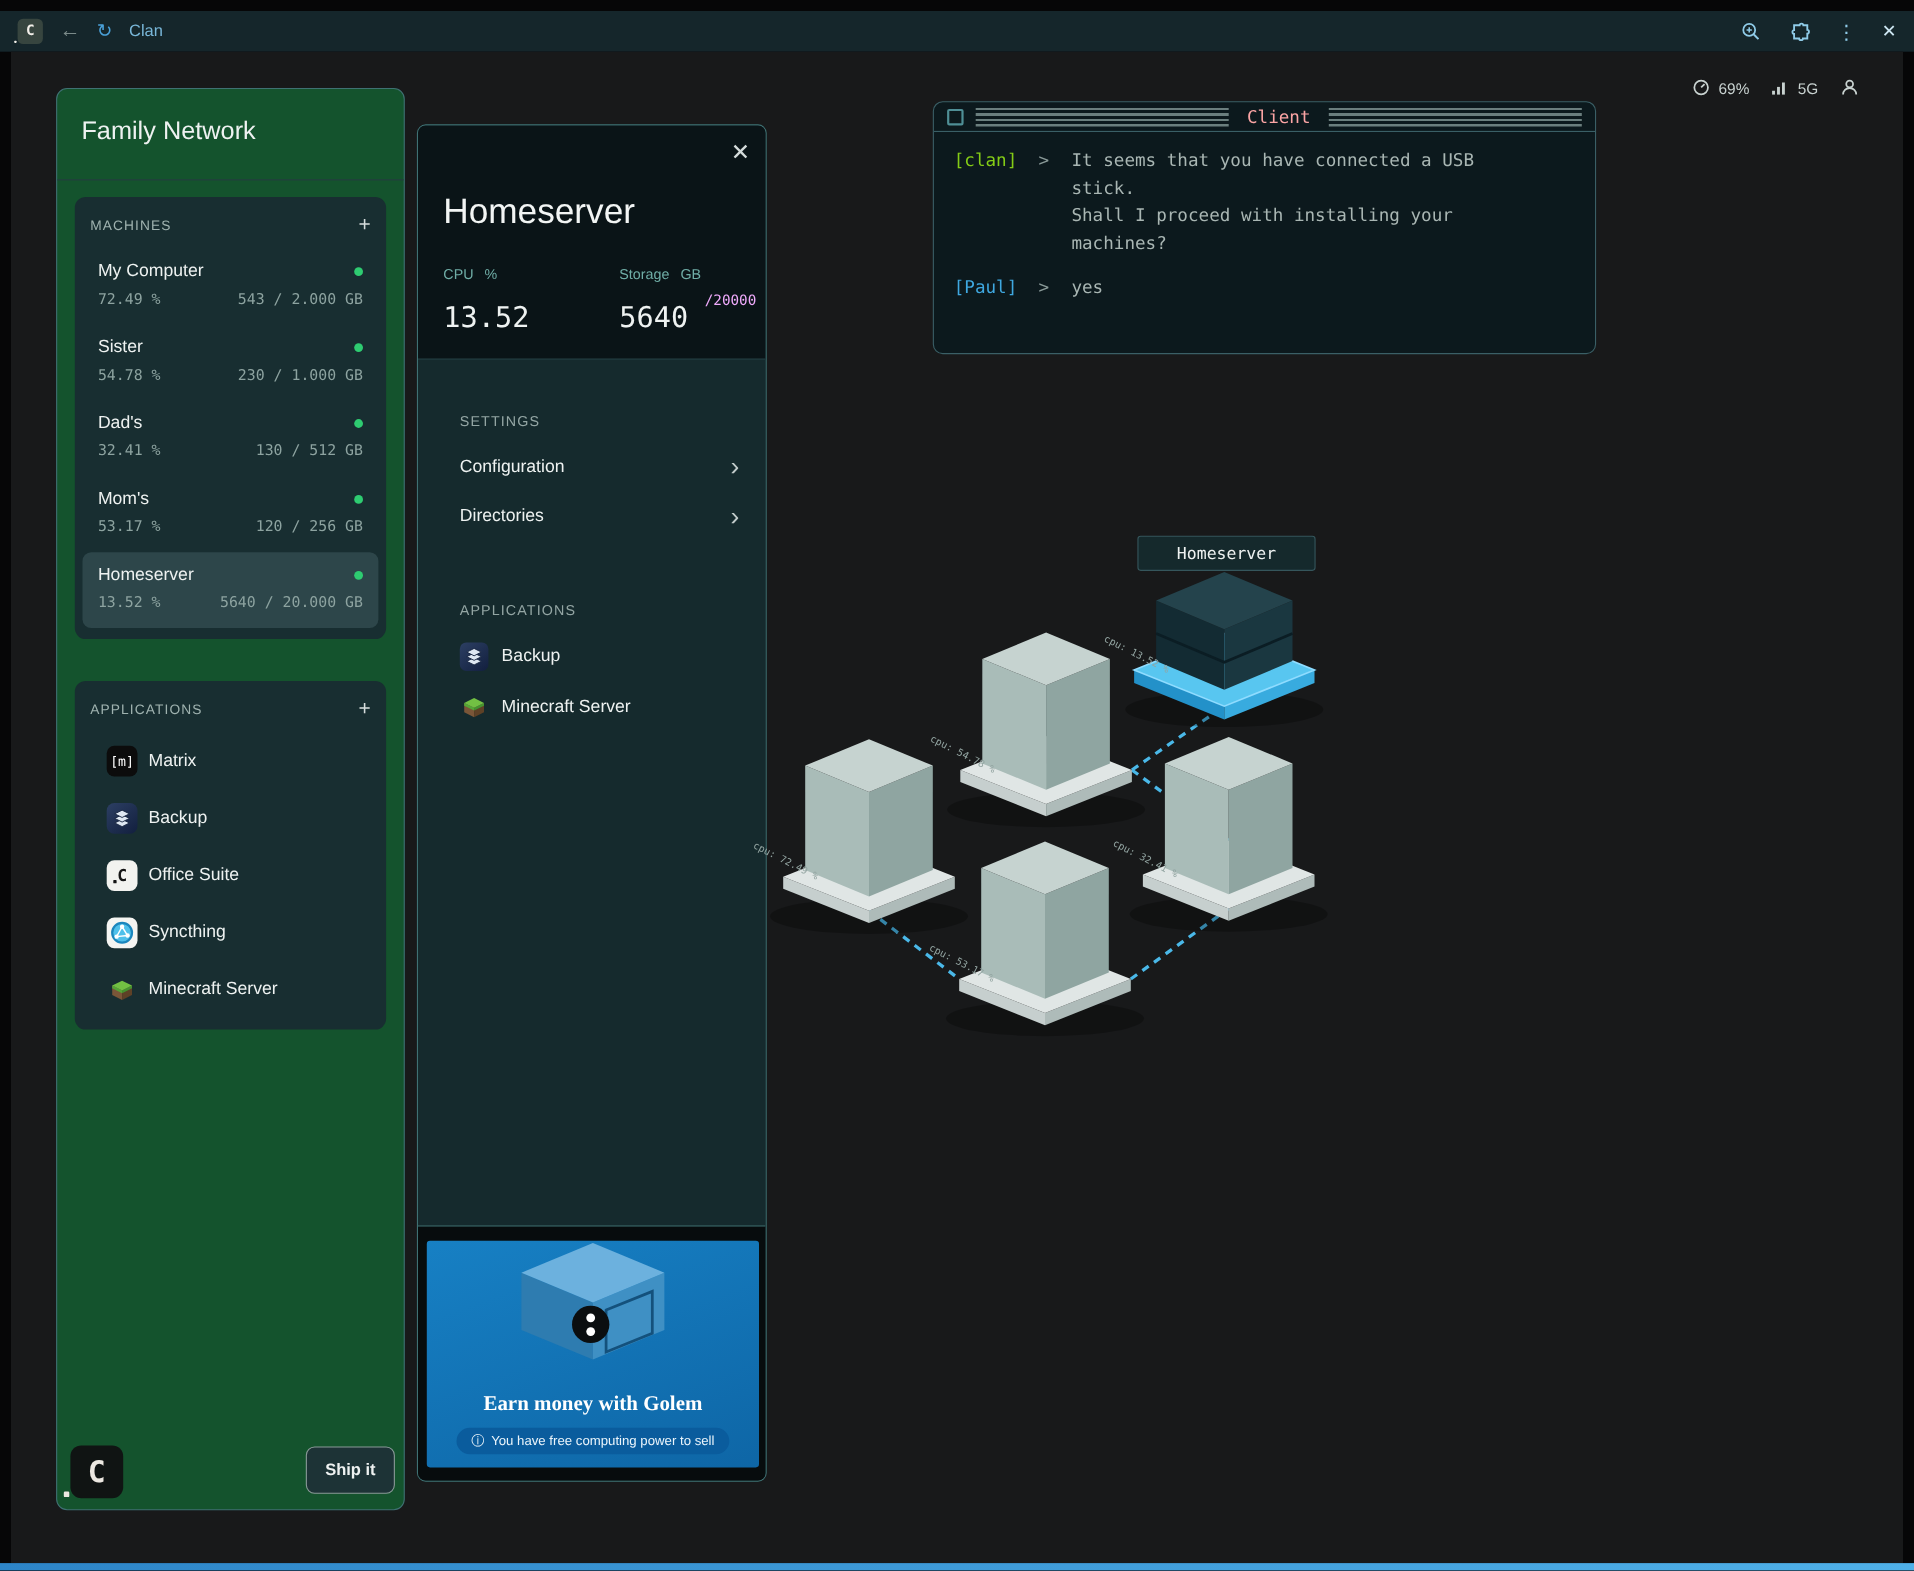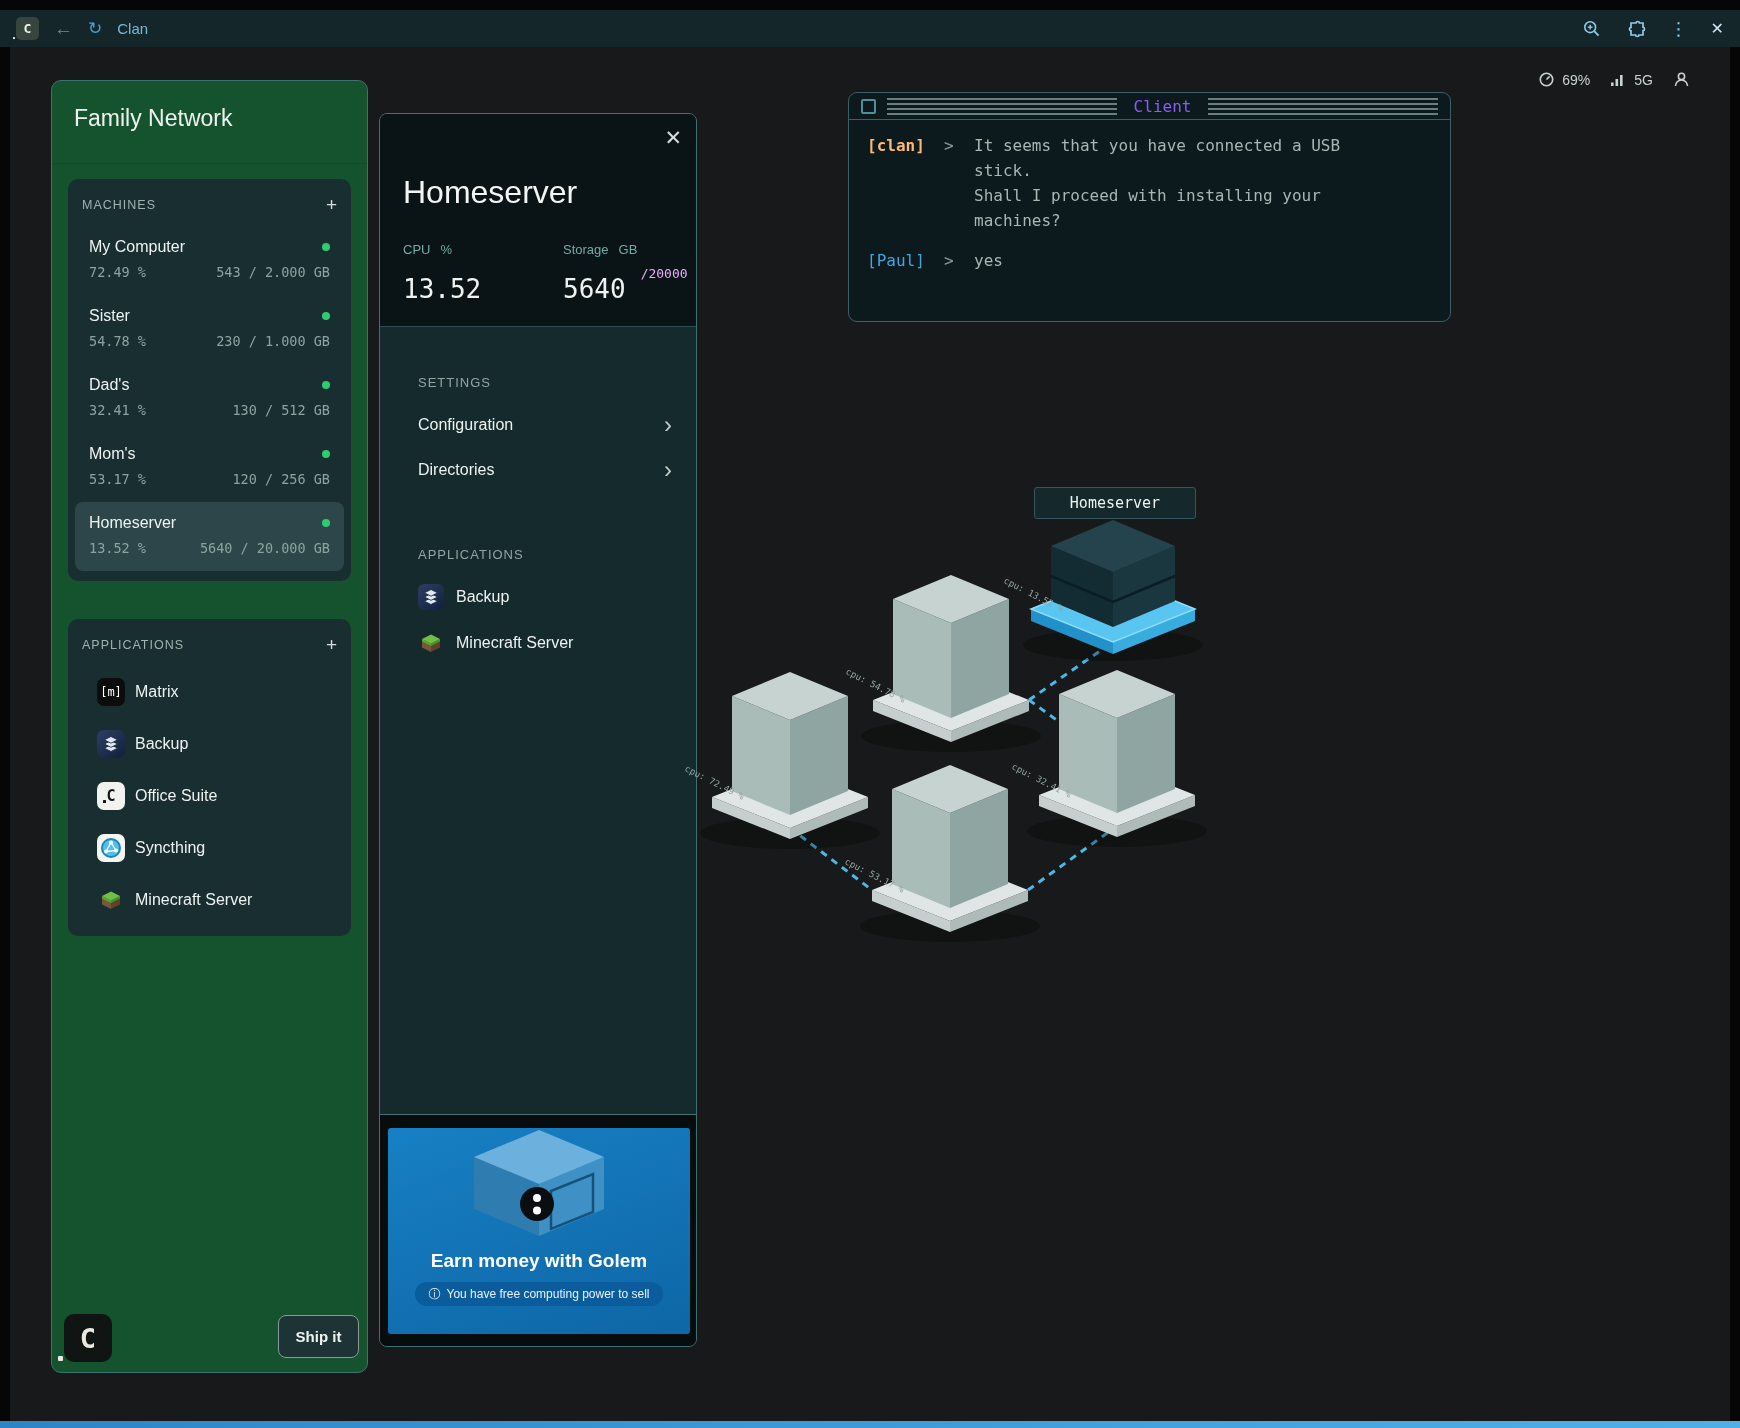--- a/index.html
+++ b/index.html
@@ -92,40 +92,40 @@
   .settings-label { font-size:16px; color:#eef2f1; }
   .chev { color:#c2cccb; font-size:24px; line-height:1; }
   .apps-hdr { margin-top:55px; }
   .detail-app-list { margin-top:12px; }
   .detail-app-list .app-row { padding:10px 0; gap:12px; }
   .detail-app-list .icon-tile { width:26px; height:26px; border-radius:6px; }
   .banner-wrap { position:absolute; left:0; right:0; top:1000px; height:234px; background:#070c0d;
     border-top:1px solid #3f7173; }
   .banner { position:absolute; left:8px; top:13px; width:302px; height:206px; border-radius:3px;
     background:linear-gradient(160deg,#1780c4,#0e66a6); display:flex; flex-direction:column; align-items:center; overflow:hidden; }
-  .banner-title { margin-top:6px; font-size:19px; font-weight:bold; color:#fff; }
+  .banner-title { margin-top:22px; font-size:19px; font-weight:bold; color:#fff;font-family:Liberation Serif, serif; }
   .banner-pill { margin-top:10px; display:flex; align-items:center; gap:6px; background:#0a5c9d;
     border-radius:13px; padding:5px 13px; color:#eaf4fb; font-size:12px; }
   .pill-i { font-size:12px; line-height:1; }
 
   
   .terminal { position:absolute; left:848px; top:92px; width:603px; height:230px;
     background:#0c191d; border:1.5px solid #3a5f66; border-radius:9px; overflow:hidden; }
   .term-titlebar { display:flex; align-items:center; gap:11px; height:27px; padding:0 12px;
     border-bottom:1px solid #3a5f66; }
   .term-box { width:15px; height:15px; border:2px solid #4f8f96; border-radius:2px; flex:none; }
   .term-stripes { flex:1; height:17px;
     background:repeating-linear-gradient(to bottom, #8aa09e 0 2px, transparent 2px 5px); opacity:.75; }
-  .term-title { font-family:"DejaVu Sans Mono", monospace; font-size:16px; color:#8b5cf6; padding:0 6px; }
+  .term-title { font-family:"DejaVu Sans Mono", monospace; font-size:16px; color:#fca5a5; padding:0 6px; }
   .term-body { padding:13px 16px 0 18px; }
   .term-row { display:flex; line-height:25px; font-family:"DejaVu Sans Mono", monospace; font-size:16px; }
   .term-speaker { width:77px; flex:none; }
   .term-prompt { width:30px; flex:none; color:#8a9a98; }
   .term-text { color:#a9b6b3; white-space:pre; }
-  .role-clan { color:#fdba74;font-weight:bold; } .role-user { color:#3fa8e0; }
+  .role-clan { color:#84cc16; } .role-user { color:#3fa8e0; }
   .term-msg { margin-bottom:15px; }
 
   
   .diagram { position:absolute; left:600px; top:430px; width:700px; height:560px; }
   .diagram svg { width:100%; height:100%; }
   .node-label { font-family:"DejaVu Sans Mono", monospace; font-size:9px; fill:#93a5a2; }
   .tooltip { position:absolute; left:1034px; top:487px; width:162px; height:32px;
     background:#15292c; border:1px solid #35565c; border-radius:3px; color:#eef2f1;
     font-family:"DejaVu Sans Mono", monospace; font-size:15px; display:flex;
     align-items:center; justify-content:center; }

